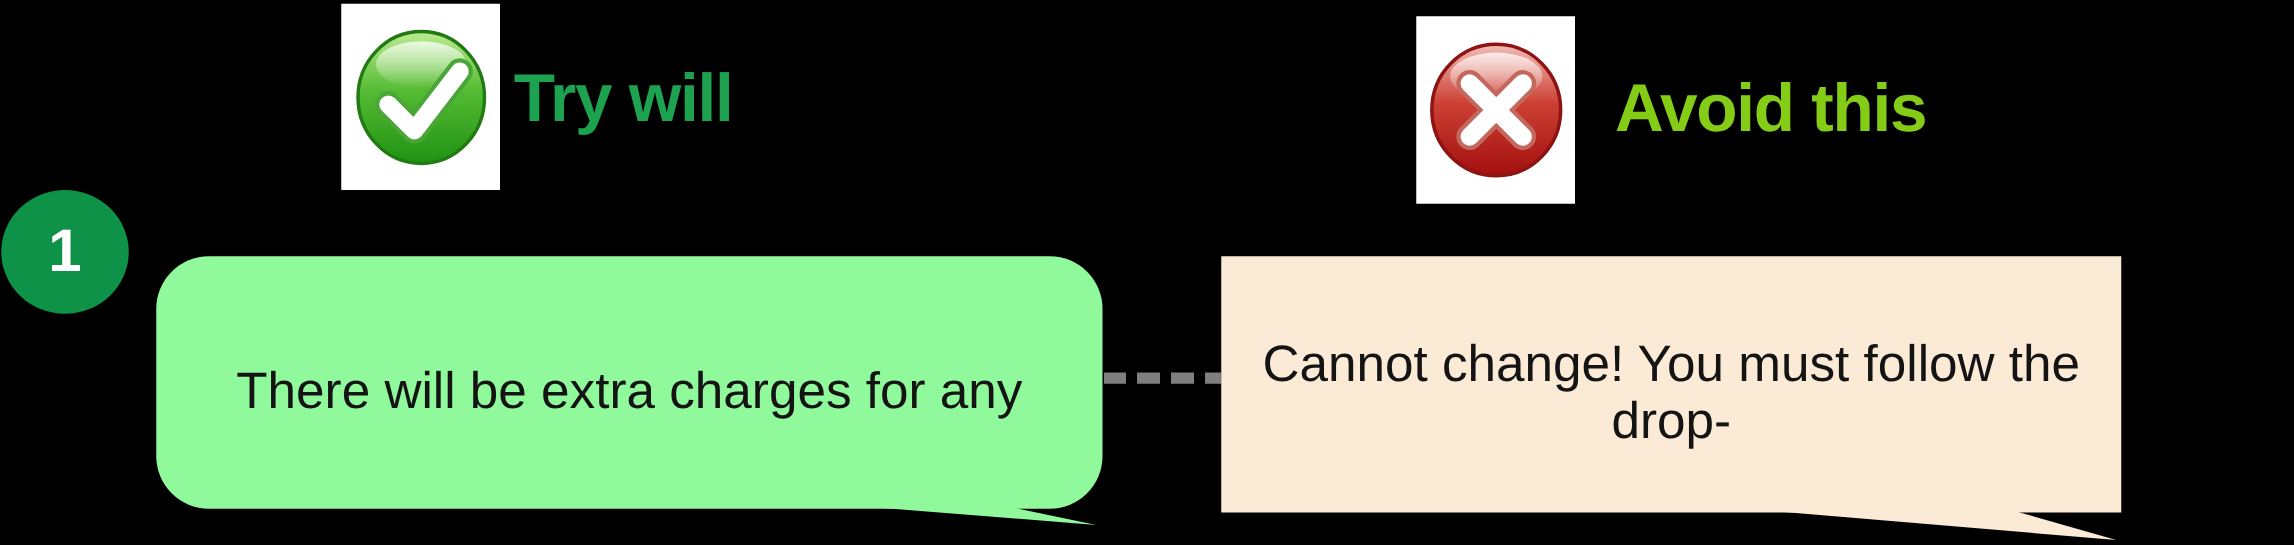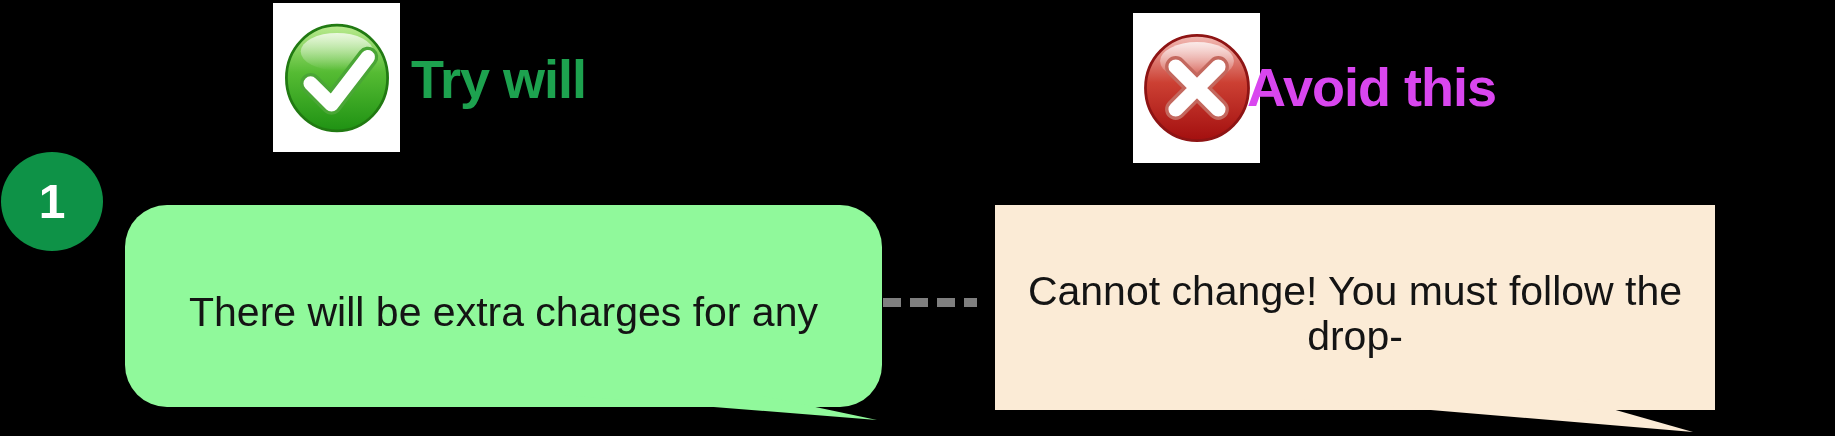--- a/index.html
+++ b/index.html
@@ -30,21 +30,21 @@
   
   .heading {
     position: absolute;
     font-size: 54px;
     line-height: 1;
     font-weight: 800;
     letter-spacing: -1px;
     white-space: nowrap;
   }
   .heading.try   { left: 411px;  top: 52px; color: #1DA24F; }
-  .heading.avoid { left: 1247px; top: 60px; color: #d946ef; }
+  .heading.avoid { left: 1292px; top: 60px; color: #84cc16; }
 
   
   .badge {
     position: absolute;
     left: 1px; top: 152px;
     width: 102px; height: 99px;
     border-radius: 50%;
     background: #0E9247;
     display: flex;
     align-items: center;
@@ -72,21 +72,20 @@
     width: 757px; height: 190px;
     background: #90F99B;
     border-radius: 42px;
     padding-top: 12px;
   }
   .bubble.peach {
     left: 977px; top: 205px;
     width: 720px; height: 193px;
     background: #FBEBD6;
     padding-top: 12px;
-    margin-left: 18px;
   }
   .tail {
     position: absolute;
     display: block;
   }
   .tail.green-tail { left: 560px;  top: 391px; }
   .tail.peach-tail { left: 1295px; top: 394px; }
 
   
   .dashes {

